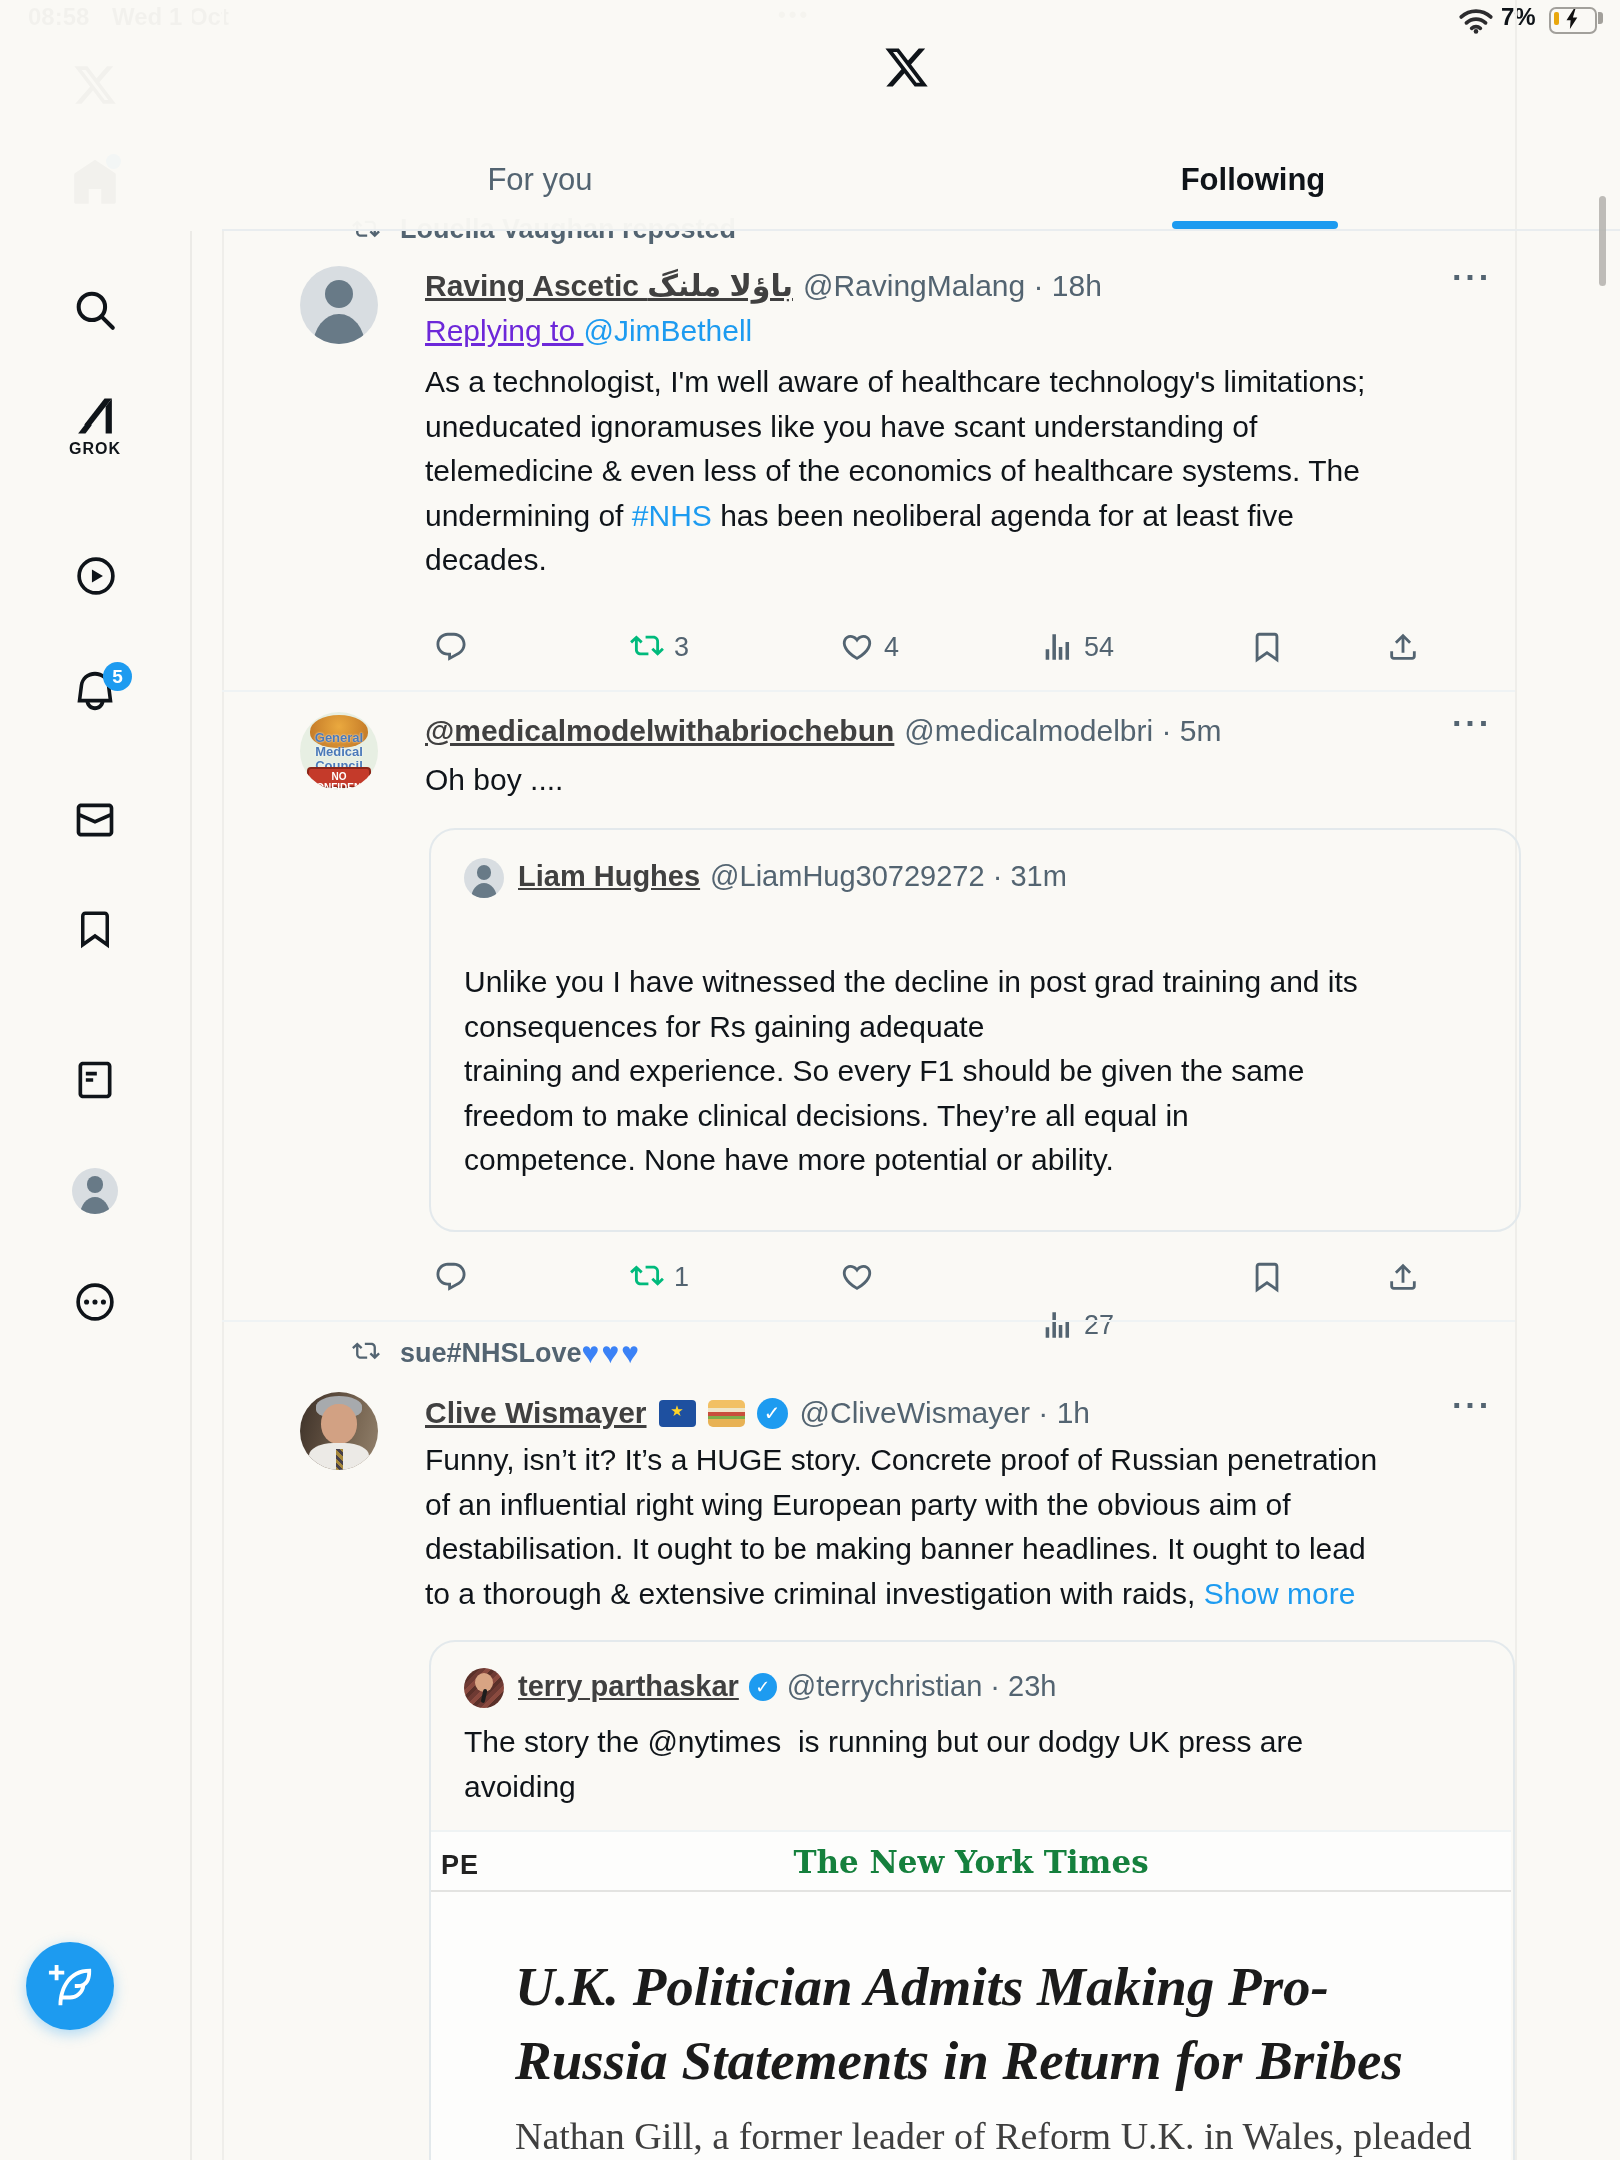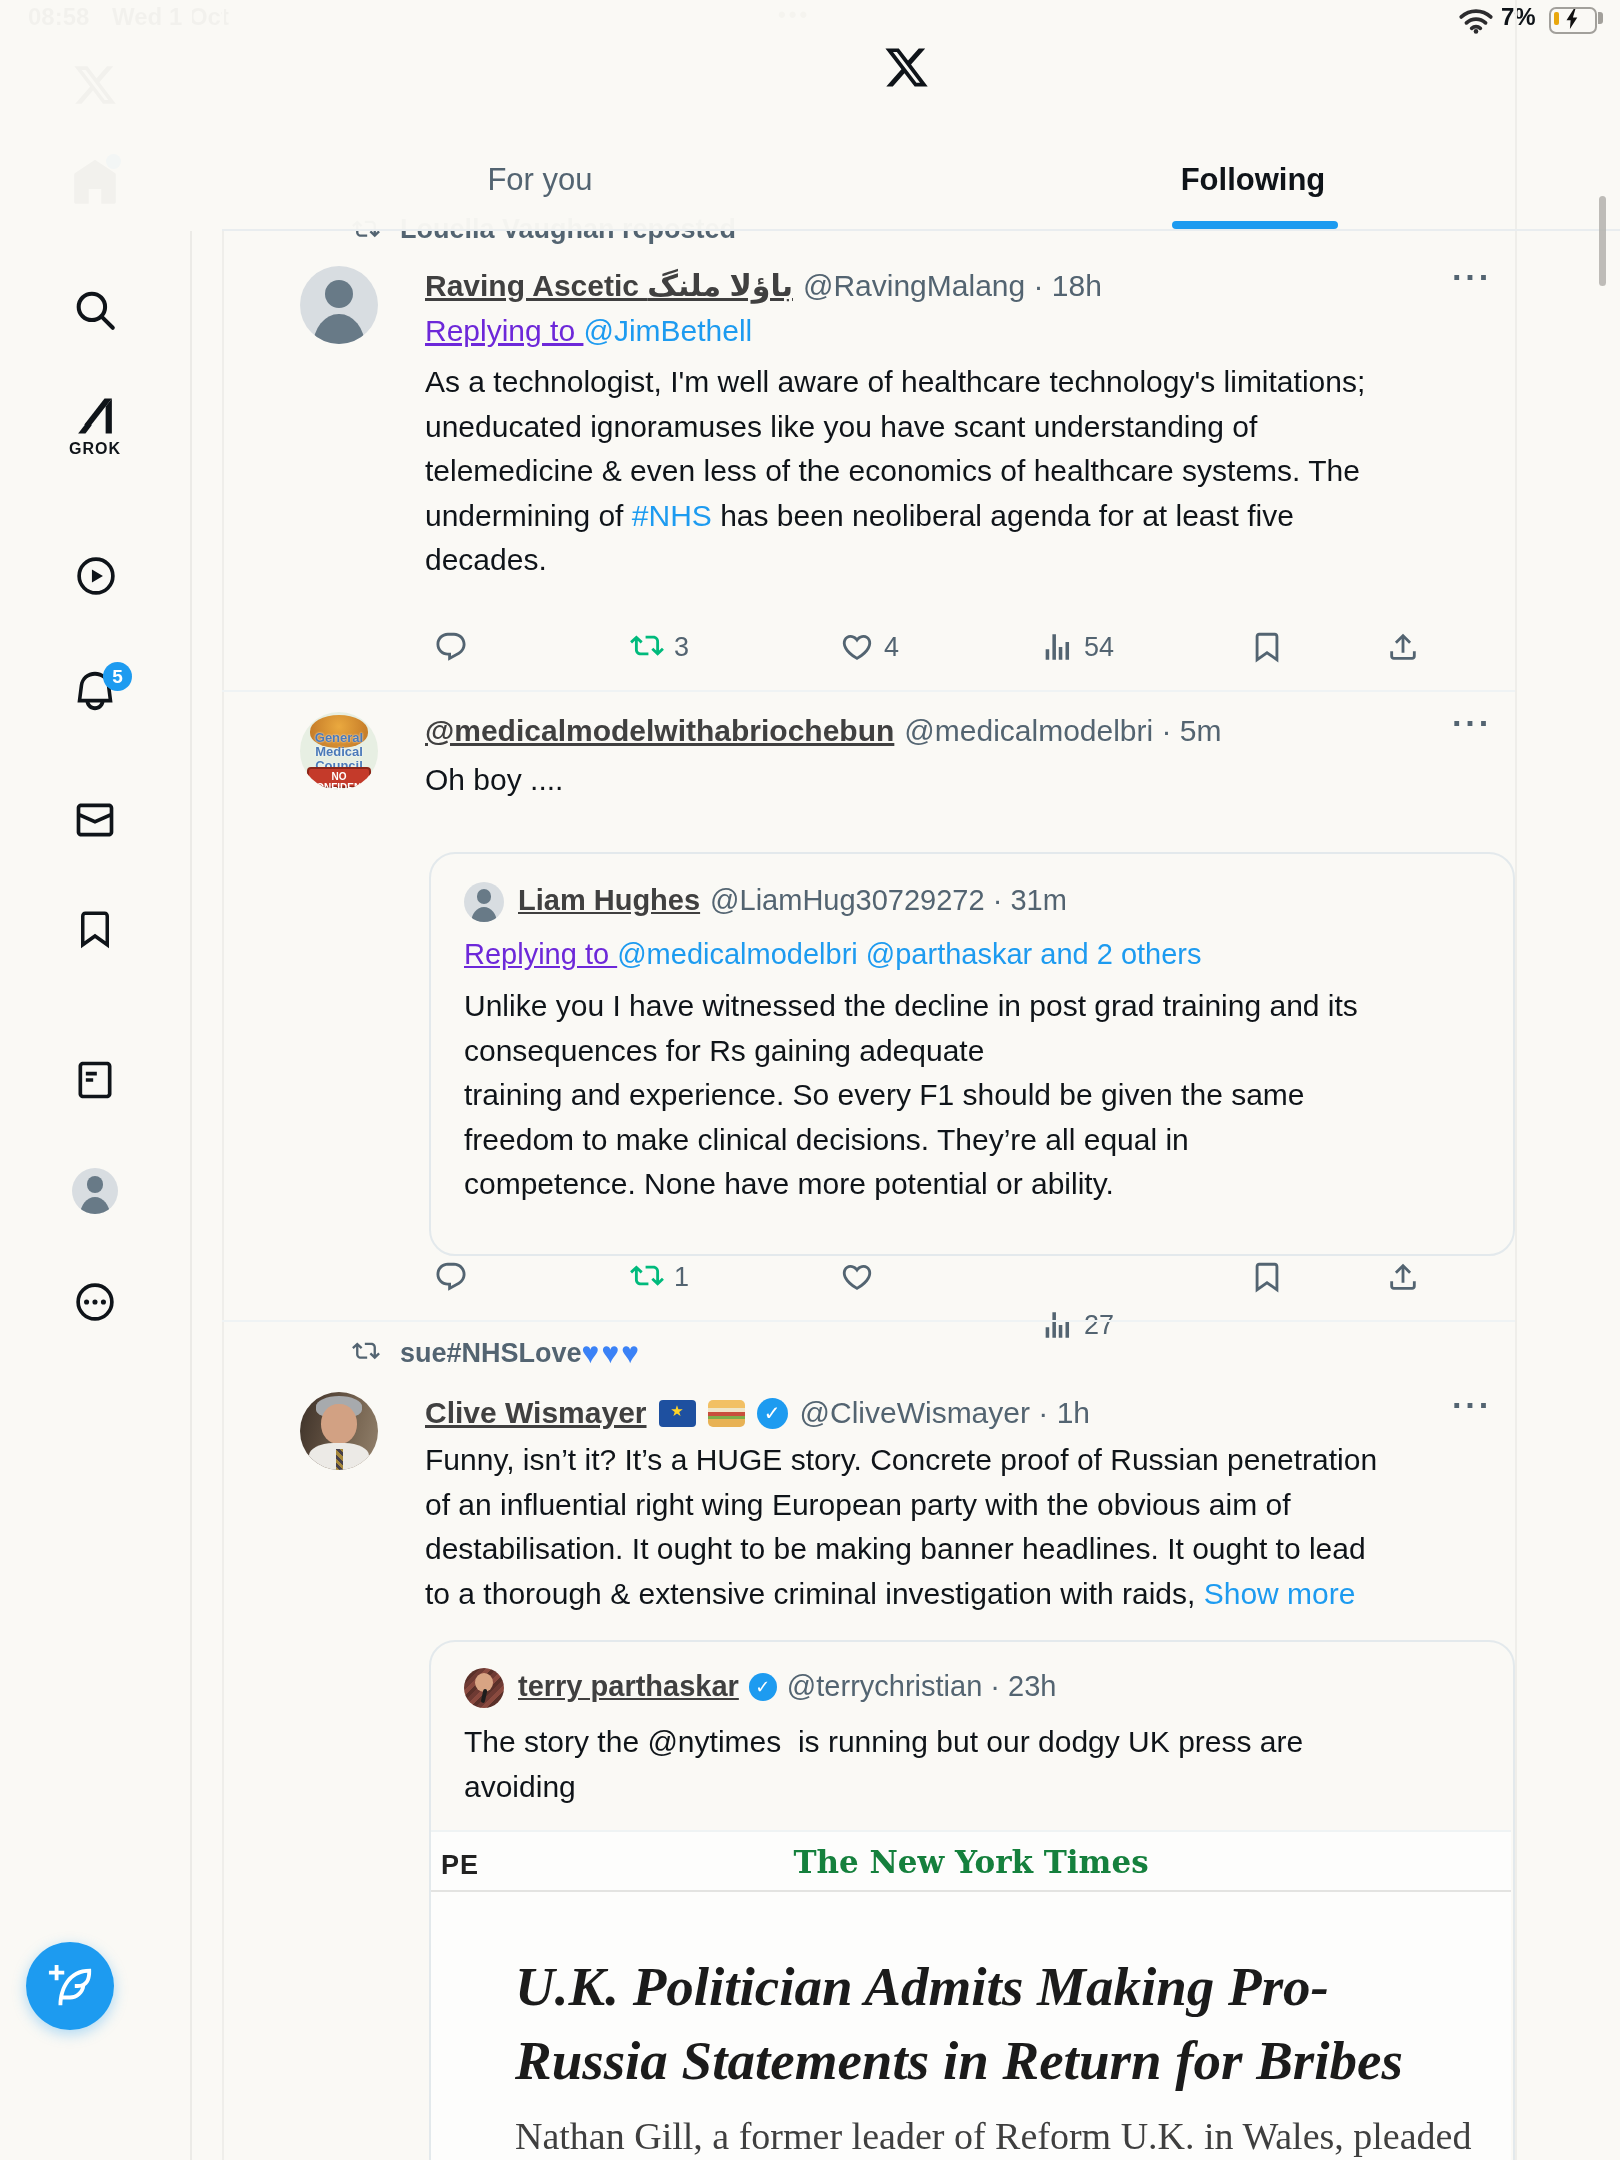--- a/index.html
+++ b/index.html
@@ -213,31 +213,28 @@
         <span>NO</span><br><span>CONFIDENCE</span>
       </div>
     </div>
     <div class="abs row" style="left:425px;top:714px;gap:10px;">
       <span class="name-txt">@medicalmodelwithabriochebun</span>
       <span class="meta-txt">@medicalmodelbri · 5m</span>
     </div>
     <div class="abs more-dots" style="left:1452px;top:708px;">···</div>
     <div class="abs body-txt" style="left:425px;top:758px;width:1080px;">Oh boy ....</div>
 
-    <div class="card" style="left:429px;top:852px;width:1082px;height:400px;">
+    <div class="card" style="left:429px;top:828px;width:1082px;height:400px;padding-left:6px;">
       <div class="av df-av" style="left:33px;top:28px;width:40px;height:40px;">
         <div class="head"></div>
         <div class="bod"></div>
       </div>
       <div class="abs row" style="left:87px;top:30px;gap:10px;">
         <span class="name-txt" style="font-size:29px;">Liam Hughes</span>
         <span class="meta-txt" style="font-size:29px;">@LiamHug30729272 · 31m</span>
-      </div>
-      <div class="abs" style="left:33px;top:84px;font-size:29px;">
-        <span class="sec">Replying to </span><span class="blue">@medicalmodelbri @parthaskar and 2 others</span>
       </div>
       <div class="abs body-txt" style="left:33px;top:130px;width:1015px;">Unlike you I have witnessed the decline in post grad training and its
 consequences for Rs gaining adequate
 training and experience. So every F1 should be given the same
 freedom to make clinical decisions. They’re all equal in
 competence. None have more potential or ability.</div>
     </div>
 
     <div class="abs row" style="left:434px;top:1260px;">
       <svg width="34" height="34" viewBox="0 0 24 24">

